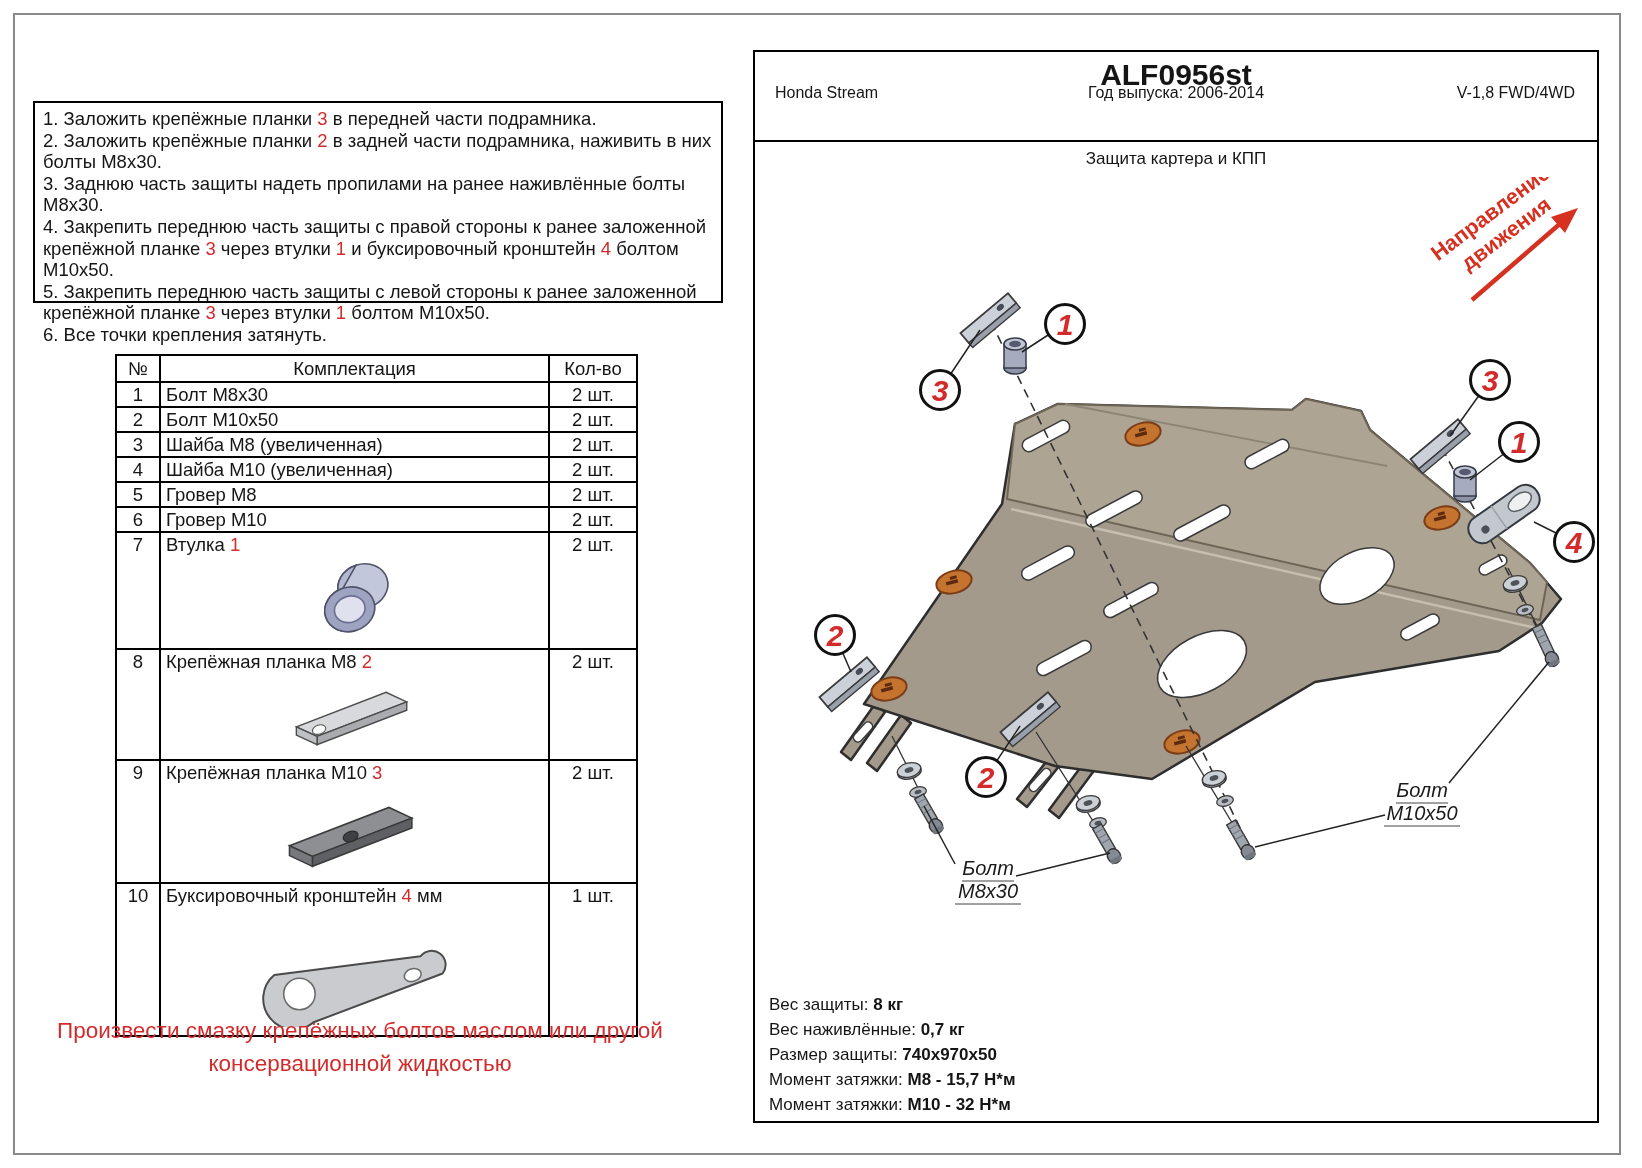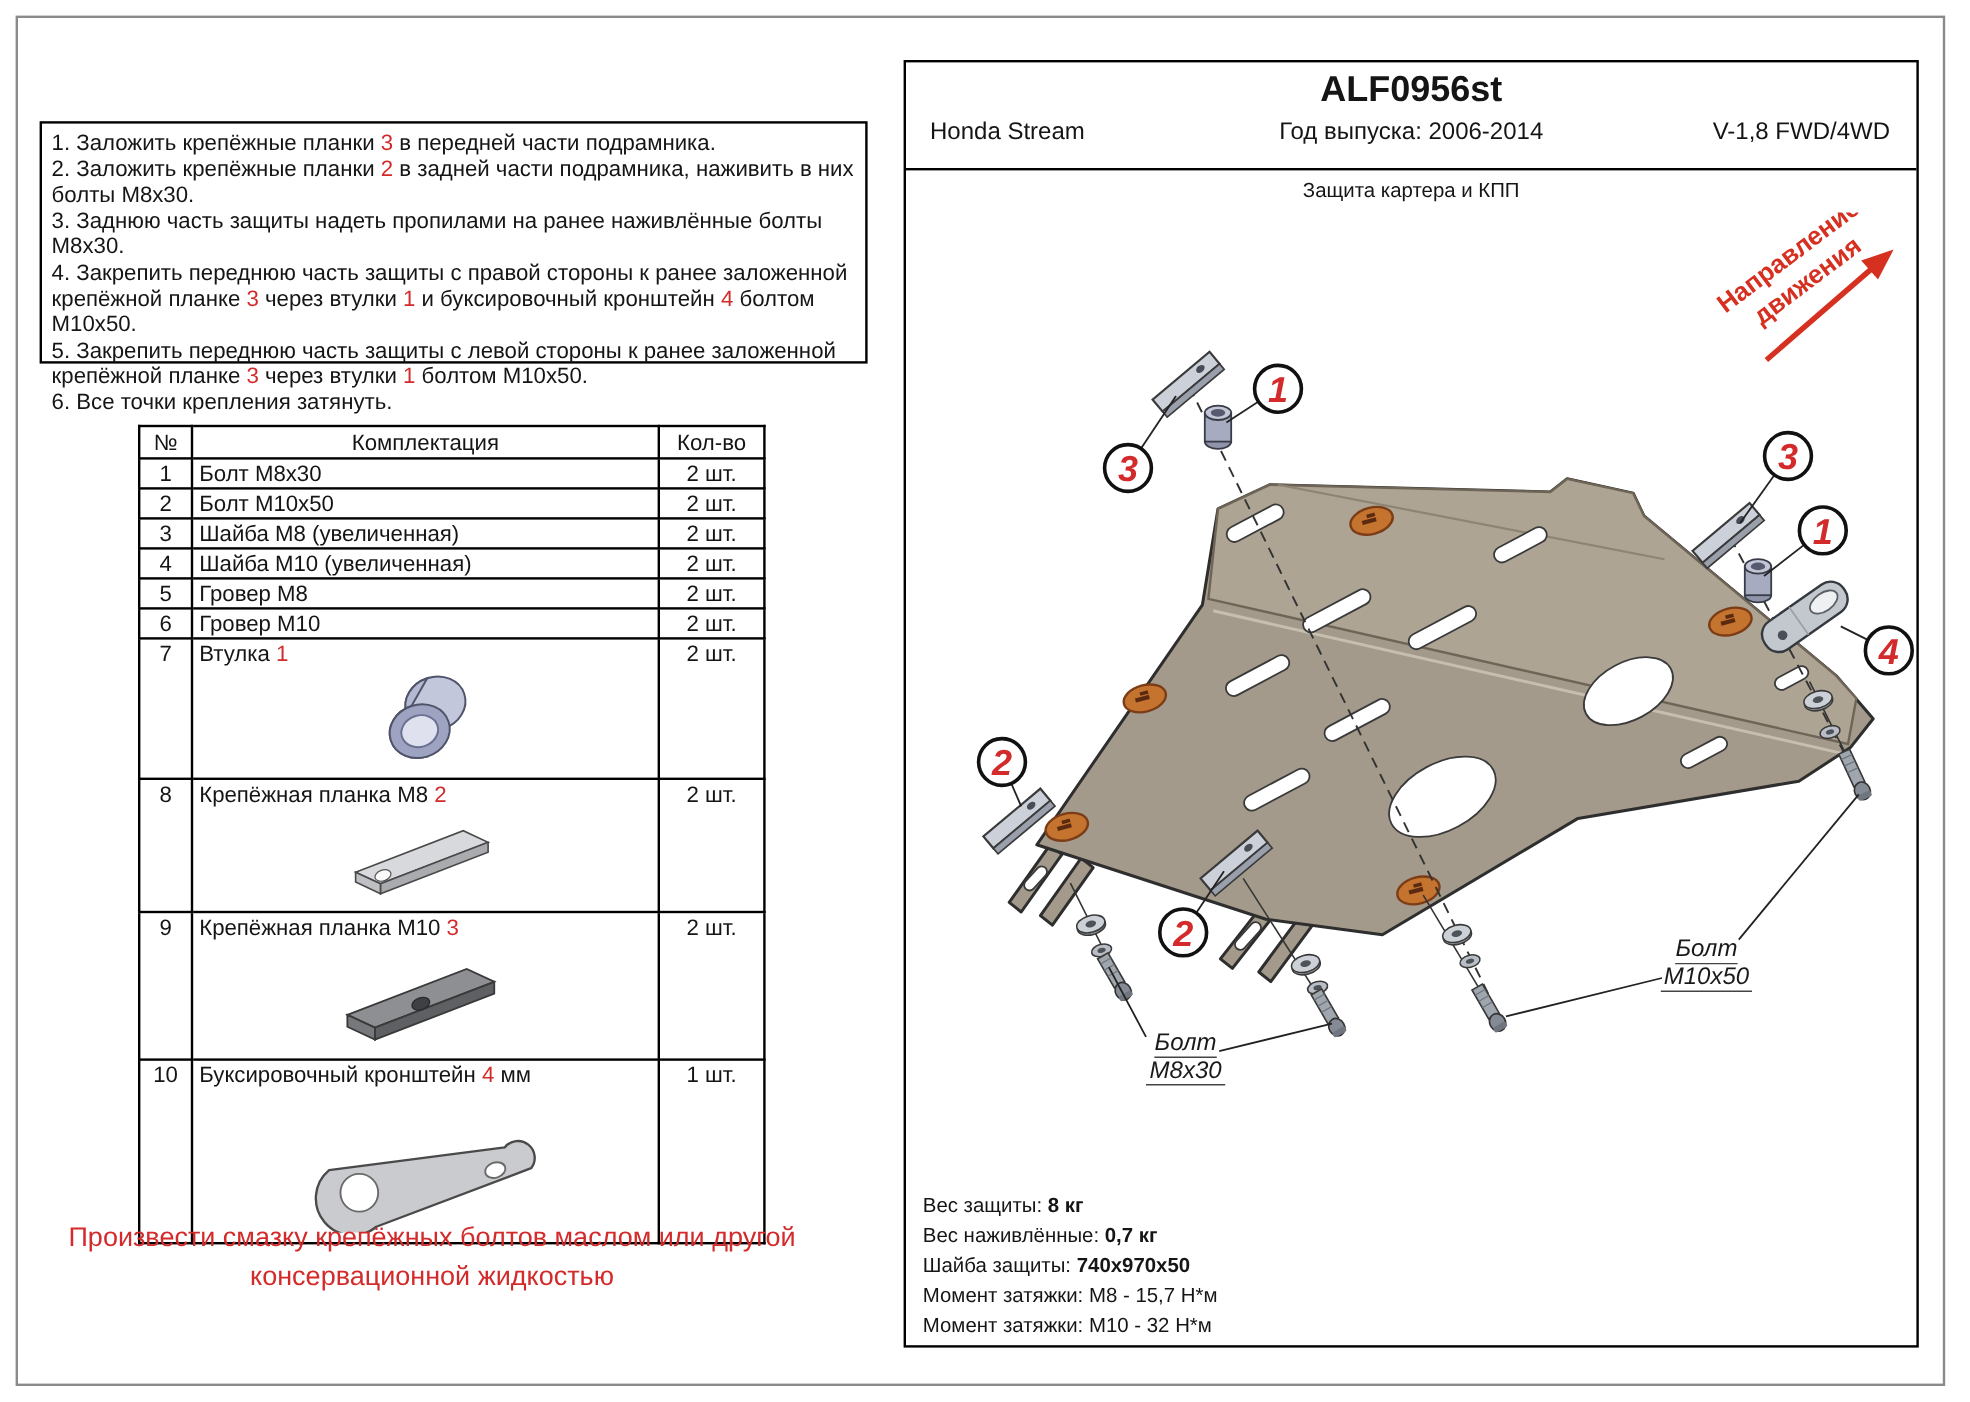--- a/index.html
+++ b/index.html
@@ -18,31 +18,31 @@
   table.kit{position:absolute;left:115px;top:354px;width:523px;border-collapse:collapse;font-size:18.5px}
   table.kit td{border:2px solid #000;padding:0 5px;line-height:23px;vertical-align:top}
   table.kit td.c-num{width:44px;text-align:center}
   table.kit td.c-qty{width:88px;text-align:center}
   table.kit tr.hdr td{text-align:center;height:26px;line-height:25px}
   .part-img{text-align:center;padding:2px 0 3px 0}
   .grease-note{position:absolute;left:30px;top:1014px;width:660px;text-align:center;
                font-size:22.5px;line-height:33px;color:var(--accent_red)}
   .right-box{position:absolute;left:753px;top:50px;width:846px;height:1073px;border:2px solid #000}
   .sku{position:absolute;top:6px;left:0;width:100%;text-align:center;font-size:30px;font-weight:bold}
-  .sub-row{position:absolute;top:47px;left:0;width:100%;display:grid;grid-template-columns:1fr auto 1fr;
-           font-size:20px;align-items:center}
+  .sub-row{position:absolute;top:32px;left:0;width:100%;display:grid;grid-template-columns:1fr auto 1fr;
+           font-size:16px;align-items:center}
   .sub-row .car{text-align:left;padding-left:20px}
   .sub-row .eng{text-align:right;padding-right:22px}
   .hdr-divider{position:absolute;top:88px;left:0;width:100%;border-top:2px solid #000}
   .subtitle{position:absolute;top:97px;left:0;width:100%;text-align:center;font-size:17px}
   svg.diagram{position:absolute;left:0;top:125px}
   svg.diagram text{font-family:"Liberation Sans",sans-serif}
   .specs{position:absolute;left:14px;top:940px;font-size:17px;line-height:25px}
   .spec-value{font-weight:bold}
-  .spec-value.normal{font-weight:normal}
+  .spec-value.normal{font-weight:bold}
   .doc-footer{position:absolute;top:1128px;right:64px;font-size:12.5px;color:#a0a0a0}
   
   .plate-front{fill:var(--plate_front);stroke:var(--plate_stroke);stroke-width:2.5;stroke-linejoin:round}
   .plate-rear{fill:var(--plate_rear)}
   .slot{fill:#fff;stroke:#3a3a3a;stroke-width:1.5}
   .pad{fill:var(--orange_pad);stroke:#7c3c16;stroke-width:2}
   .padglyph{fill:#5c2a10}
   .metal{fill:var(--metal_light);stroke:#3a3a3a;stroke-width:1.8}
   .metal-side{fill:#9aa0ab;stroke:#3a3a3a;stroke-width:1.4}
   .hole{fill:#474c55}
@@ -453,19 +453,19 @@
           <text class="dir-text" x="1495" y="242">движения</text>
         </g>
         <line class="dir-arrow" x1="1470" y1="298" x2="1560" y2="220"></line>
         <polygon points="1576,206 1563,231 1549,215" fill="#d63020"></polygon>
       </g>
     </svg>
 
     <div class="specs" id="specs-list">
         <div><span>Вес защиты: </span><span class="spec-value">8 кг</span></div>
         <div><span>Вес наживлённые: </span><span class="spec-value">0,7 кг</span></div>
-        <div><span>Шайба защиты: </span><span class="spec-value">740х970х50</span></div>
+        <div><span>Размер защиты: </span><span class="spec-value">740х970х50</span></div>
         <div><span>Момент затяжки: </span><span class="spec-value normal">М8 - 15,7 Н*м</span></div>
         <div><span>Момент затяжки: </span><span class="spec-value normal">М10 - 32 Н*м</span></div>
       </div>
   </div>
 
 </div>
 
 </body></html>

